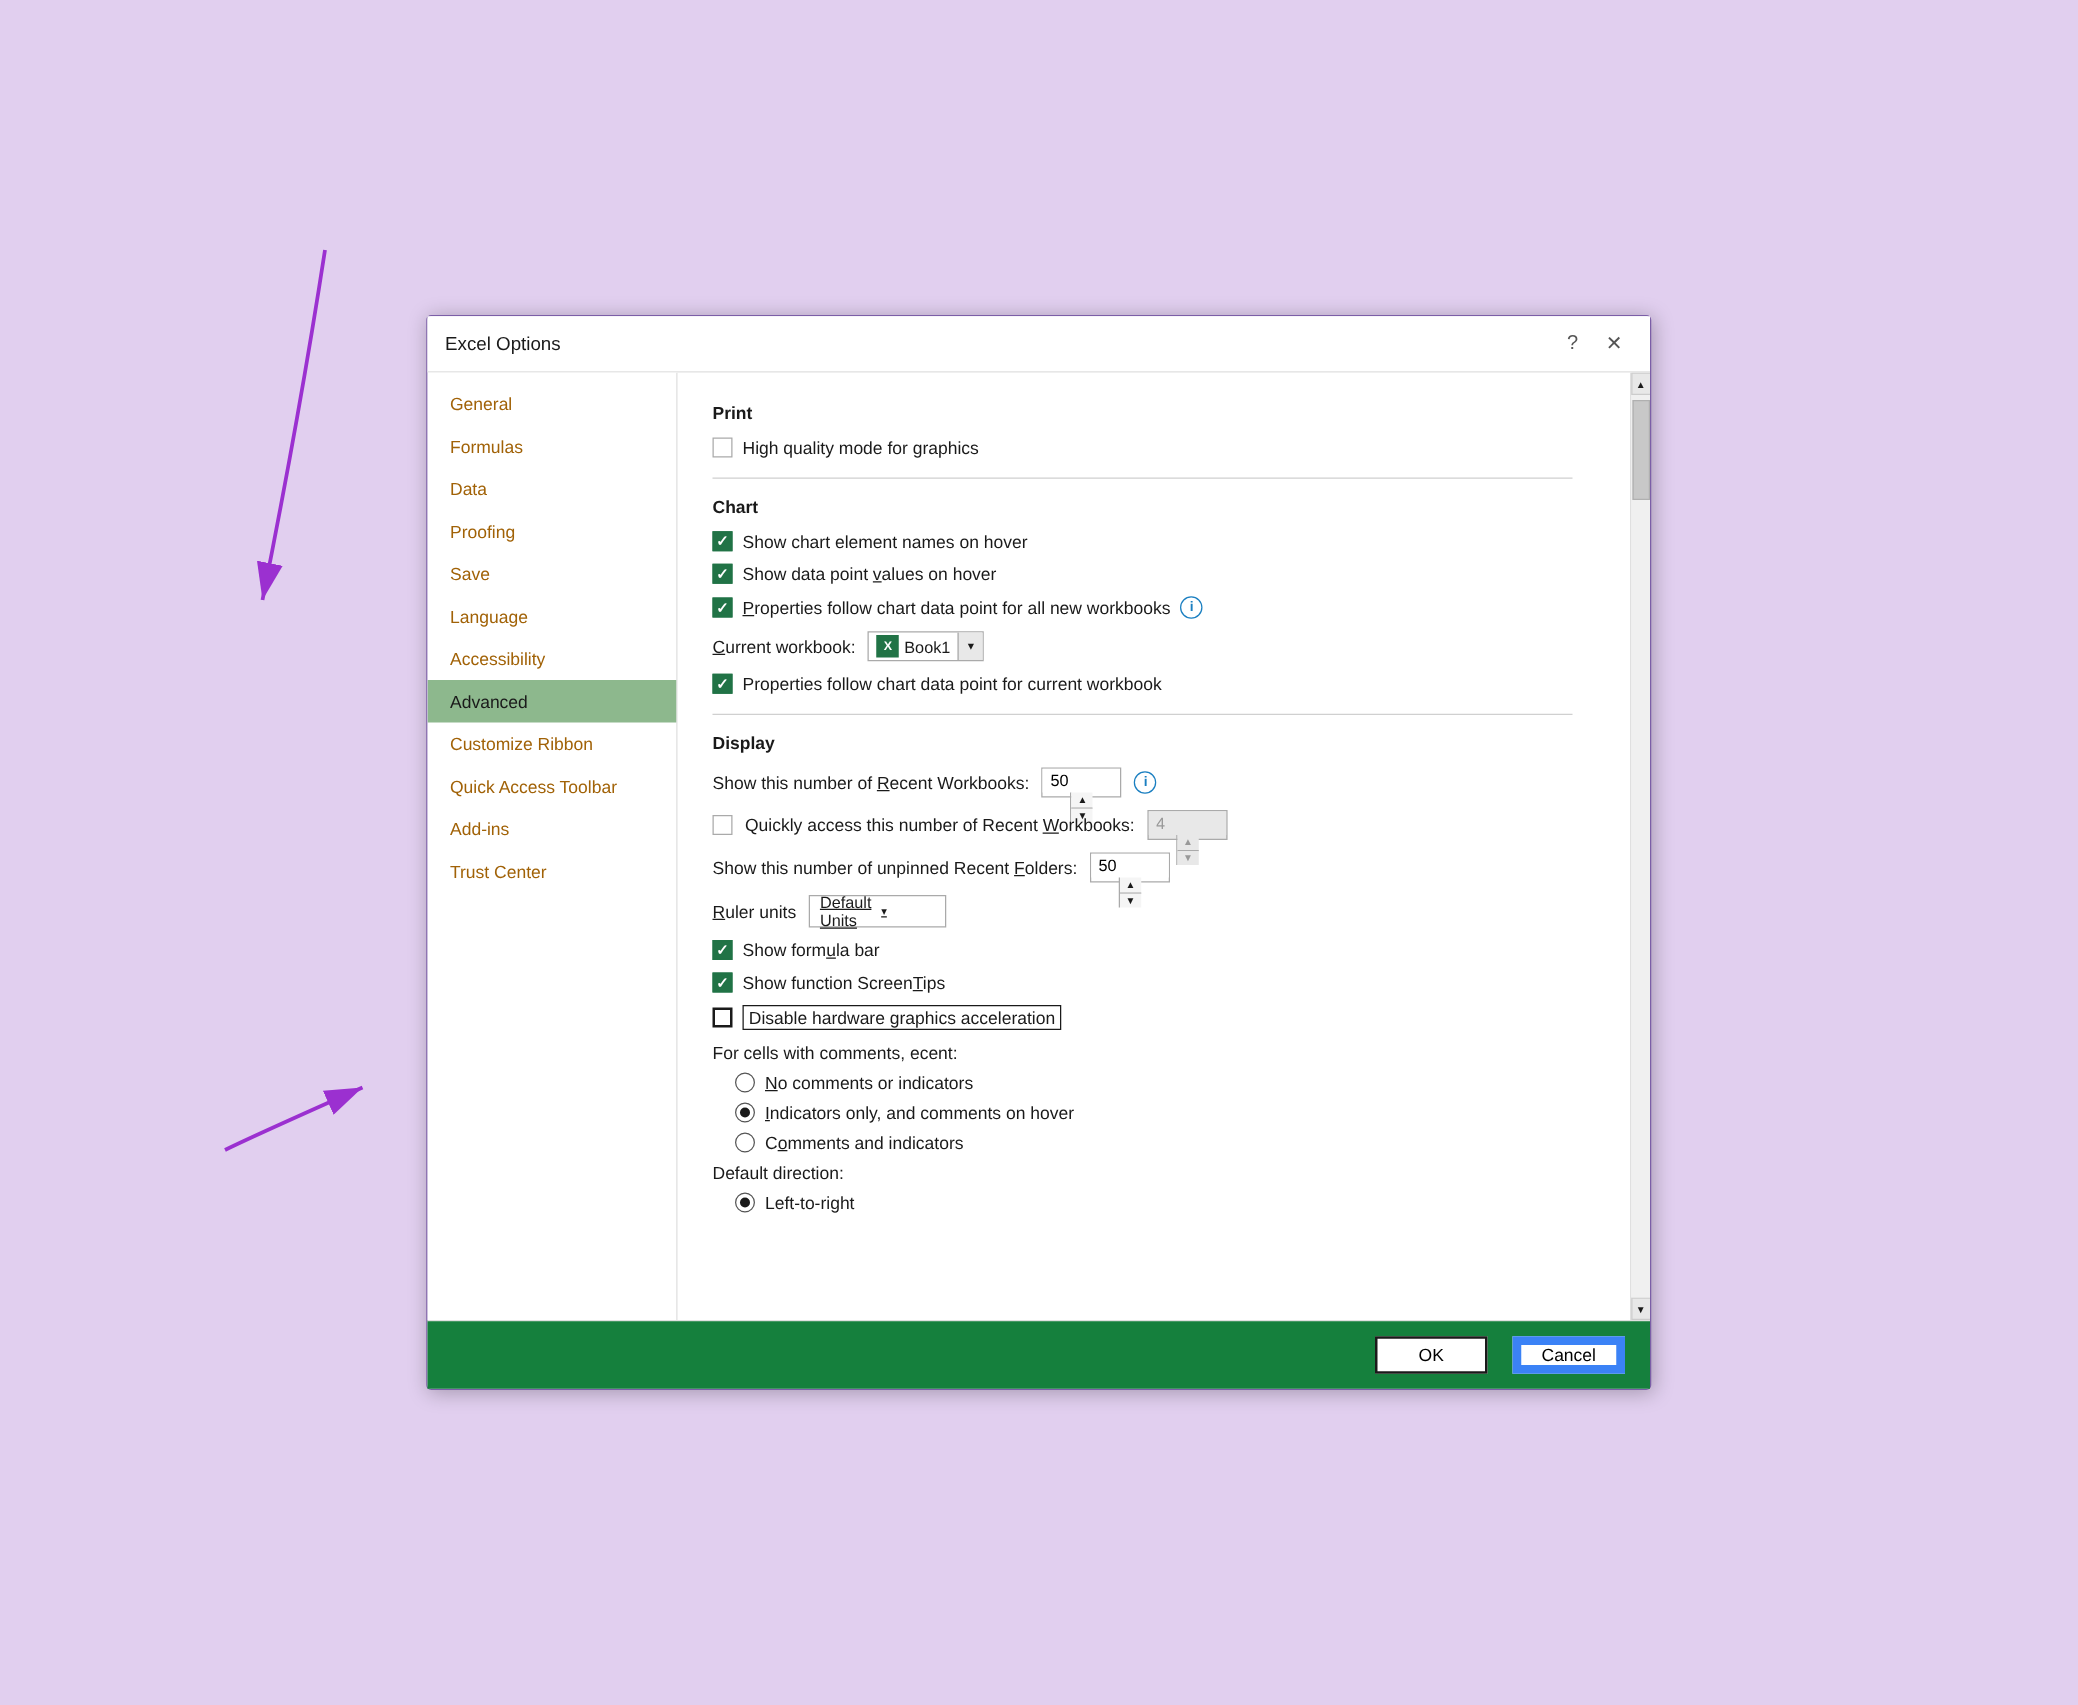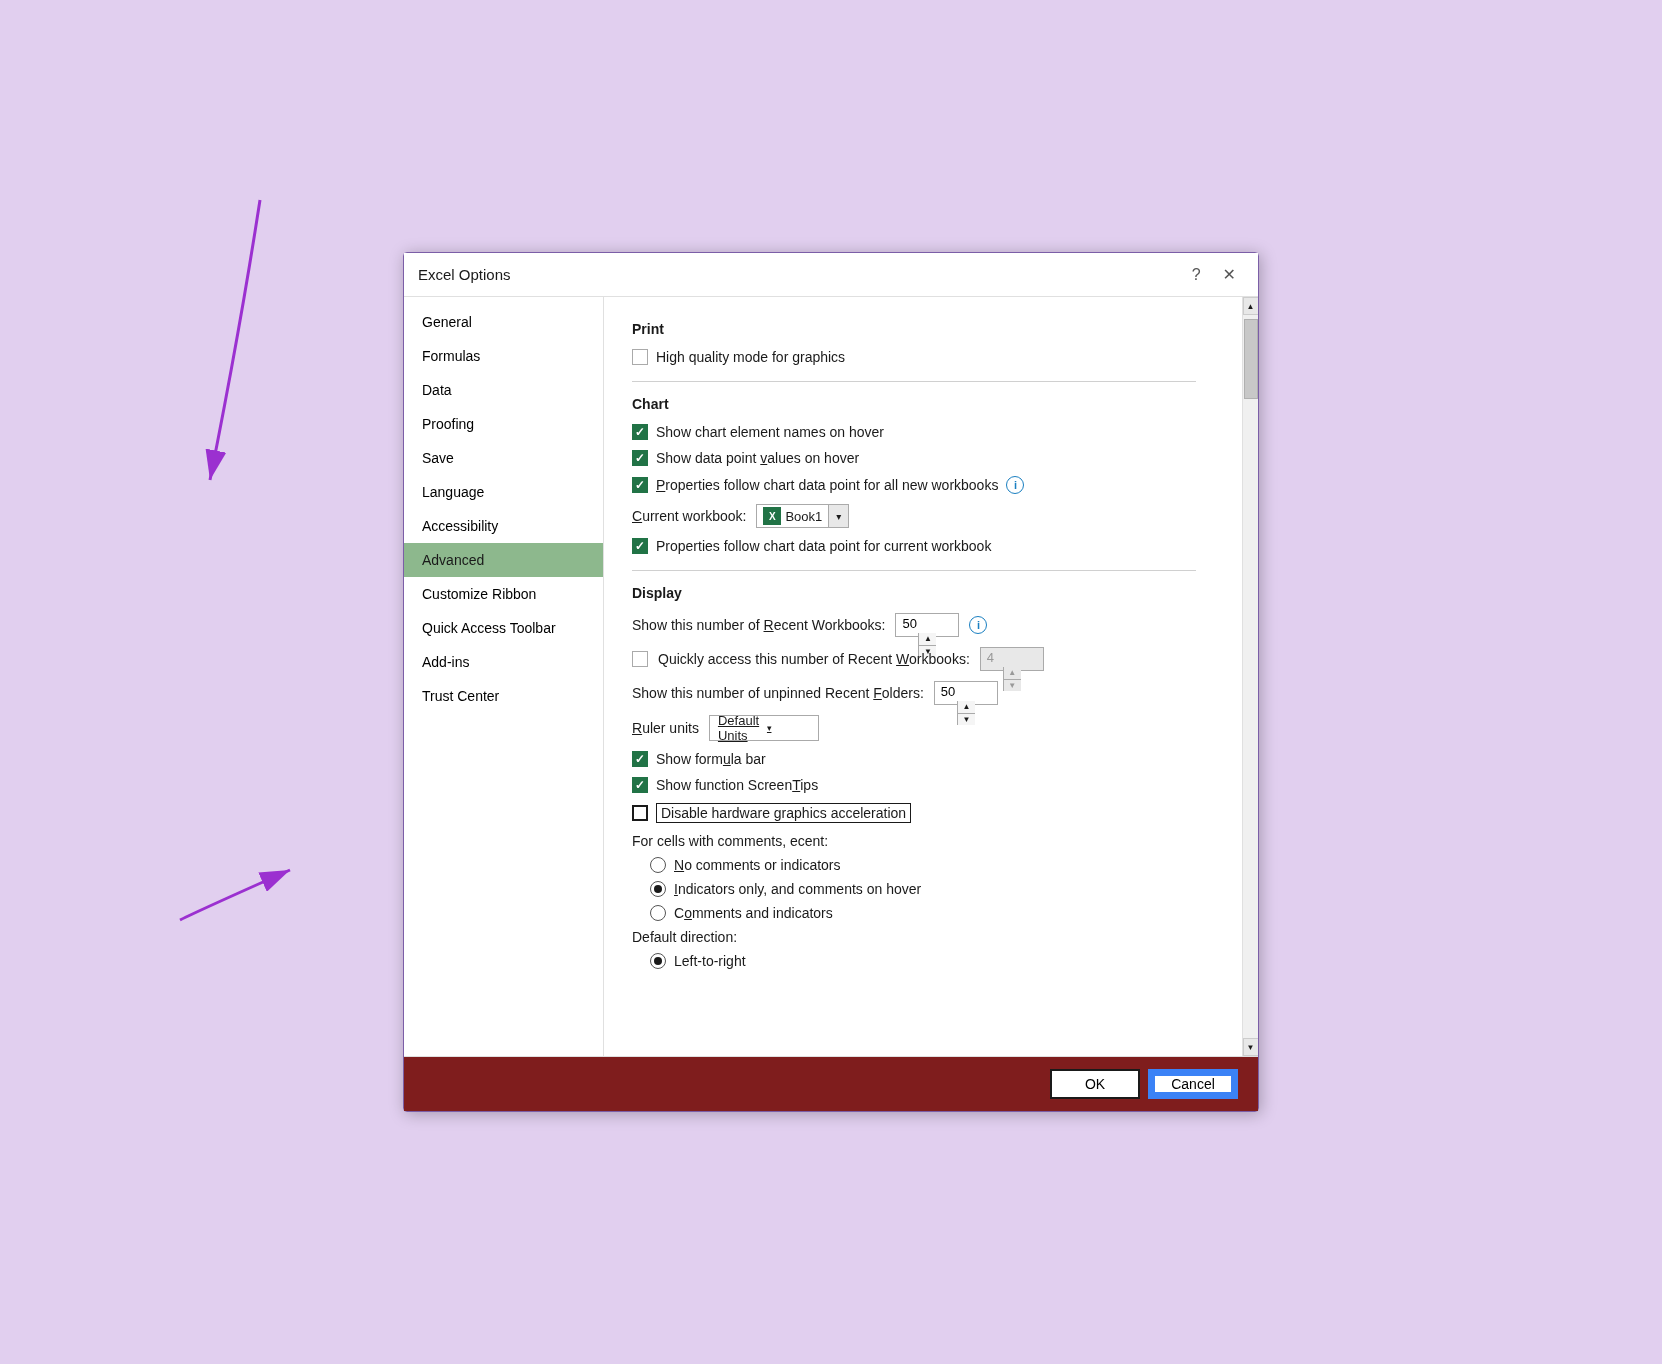--- a/index.html
+++ b/index.html
@@ -10,21 +10,21 @@
       justify-content: center;
       min-height: 100vh;
       font-family: 'Segoe UI', Arial, sans-serif;
       font-size: 14px;
       color: #1a1a1a;
     }
     .dialog {
       background: #fff;
       border: 1px solid #7b5ea7;
       border-radius: 4px;
-      width: 856px;
+      width: 980px;
       min-height: 860px;
       display: flex;
       flex-direction: column;
       box-shadow: 2px 2px 16px #0004;
       position: relative;
     }
     .title-bar {
       background: #fff;
       border-bottom: 1px solid #e0e0e0;
       padding: 10px 16px 10px 14px;
@@ -59,21 +59,21 @@
       width: 200px;
       border-right: 1px solid #e0e0e0;
       background: #fff;
       padding: 8px 0;
       flex-shrink: 0;
     }
     .sidebar-item {
       padding: 9px 18px;
       cursor: pointer;
       font-size: 14px;
-      color: #000000;
+      color: #a16207;
       white-space: nowrap;
     }
     .sidebar-item.active {
       background: #8db88d;
       color: #1a1a1a;
     }
     .content-area {
       flex: 1;
       overflow-y: auto;
       padding: 20px 46px 20px 28px;
@@ -311,22 +311,22 @@
     }
     .radio-outer.empty { }
     .section-indent {
       padding-left: 18px;
     }
     .dialog-footer {
       display: flex;
       justify-content: flex-end;
       padding: 12px 20px;
       border-top: 1px solid #e0e0e0;
-      gap: 8px;
-      background: #7f1d1d;
+      gap: 20px;
+      background: #15803d;
     }
     .footer-btn {
       width: 90px;
       height: 30px;
       border: 7px solid #3b82f6;
       background: #fff;
       cursor: pointer;
       font-size: 14px;
     }
     .footer-btn.primary {

